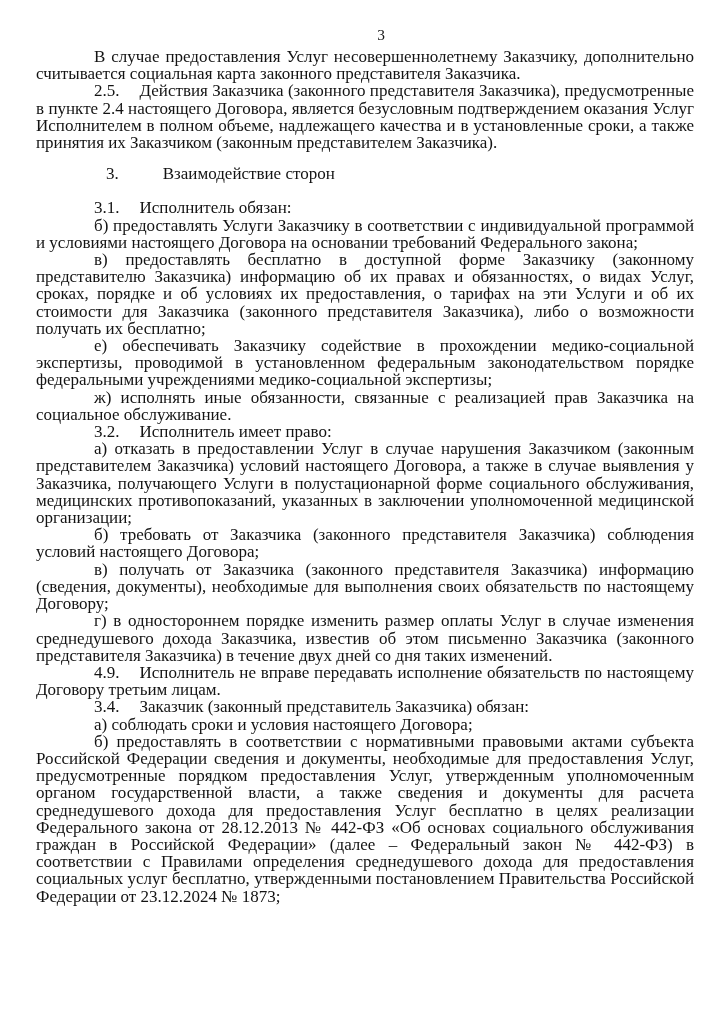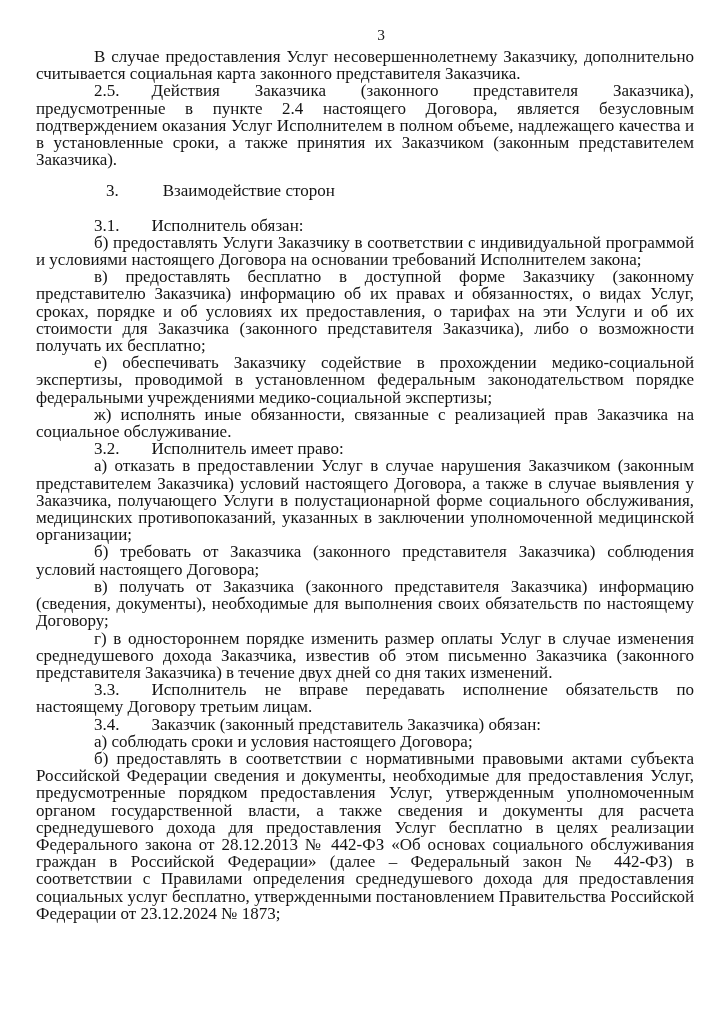--- a/index.html
+++ b/index.html
@@ -29,48 +29,48 @@
     line-height: 17.2px;
   }
   .block {
     text-align: justify;
     text-indent: 58px;
   }
   .block .num {
     display: inline;
   }
   .block.paragraph .num {
-    margin-right: 32px;
+    margin-right: 20px;
   }
   .block.heading {
     text-align: left;
     text-indent: 0;
     margin: 14px 0 17px 70px;
   }
   .block.heading .num {
     margin-right: 44px;
   }
 </style>
 </head>
 <body>
 
 <div class="page">
   <div class="page-number">3</div>
   <div class="doc-body">
       <div class="block paragraph">В случае предоставления Услуг несовершеннолетнему Заказчику, дополнительно считывается социальная карта законного представителя Заказчика.</div>
       <div class="block paragraph"><span class="num">2.5.</span><span class="txt">Действия Заказчика (законного представителя Заказчика), предусмотренные в пункте 2.4 настоящего Договора, является безусловным подтверждением оказания Услуг Исполнителем в полном объеме, надлежащего качества и в установленные сроки, а также принятия их Заказчиком (законным представителем Заказчика).</span></div>
       <div class="block heading"><span class="num">3.</span><span class="txt">Взаимодействие сторон</span></div>
       <div class="block paragraph"><span class="num">3.1.</span><span class="txt">Исполнитель обязан:</span></div>
-      <div class="block paragraph">б) предоставлять Услуги Заказчику в соответствии с индивидуальной программой и условиями настоящего Договора на основании требований Исполнителем закона;</div>
+      <div class="block paragraph">б) предоставлять Услуги Заказчику в соответствии с индивидуальной программой и условиями настоящего Договора на основании требований Федерального закона;</div>
       <div class="block paragraph">в) предоставлять бесплатно в доступной форме Заказчику (законному представителю Заказчика) информацию об их правах и обязанностях, о видах Услуг, сроках, порядке и об условиях их предоставления, о тарифах на эти Услуги и об их стоимости для Заказчика (законного представителя Заказчика), либо о возможности получать их бесплатно;</div>
       <div class="block paragraph">е) обеспечивать Заказчику содействие в прохождении медико-социальной экспертизы, проводимой в установленном федеральным законодательством порядке федеральными учреждениями медико-социальной экспертизы;</div>
       <div class="block paragraph">ж) исполнять иные обязанности, связанные с реализацией прав Заказчика на социальное обслуживание.</div>
       <div class="block paragraph"><span class="num">3.2.</span><span class="txt">Исполнитель имеет право:</span></div>
       <div class="block paragraph">а) отказать в предоставлении Услуг в случае нарушения Заказчиком (законным представителем Заказчика) условий настоящего Договора, а также в случае выявления у Заказчика, получающего Услуги в полустационарной форме социального обслуживания, медицинских противопоказаний, указанных в заключении уполномоченной медицинской организации;</div>
       <div class="block paragraph">б) требовать от Заказчика (законного представителя Заказчика) соблюдения условий настоящего Договора;</div>
       <div class="block paragraph">в) получать от Заказчика (законного представителя Заказчика) информацию (сведения, документы), необходимые для выполнения своих обязательств по настоящему Договору;</div>
       <div class="block paragraph">г) в одностороннем порядке изменить размер оплаты Услуг в случае изменения среднедушевого дохода Заказчика, известив об этом письменно Заказчика (законного представителя Заказчика) в течение двух дней со дня таких изменений.</div>
-      <div class="block paragraph"><span class="num">3.3.</span><span class="txt">Исполнитель не вправе передавать исполнение обязательств по настоящему Договору третьим лицам.</span></div>
+      <div class="block paragraph"><span class="num">4.9.</span><span class="txt">Исполнитель не вправе передавать исполнение обязательств по настоящему Договору третьим лицам.</span></div>
       <div class="block paragraph"><span class="num">3.4.</span><span class="txt">Заказчик (законный представитель Заказчика) обязан:</span></div>
       <div class="block paragraph">а) соблюдать сроки и условия настоящего Договора;</div>
       <div class="block paragraph">б) предоставлять в соответствии с нормативными правовыми актами субъекта Российской Федерации сведения и документы, необходимые для предоставления Услуг, предусмотренные порядком предоставления Услуг, утвержденным уполномоченным органом государственной власти, а также сведения и документы для расчета среднедушевого дохода для предоставления Услуг бесплатно в целях реализации Федерального закона от 28.12.2013 № 442-ФЗ «Об основах социального обслуживания граждан в Российской Федерации» (далее – Федеральный закон № 442-ФЗ) в соответствии с Правилами определения среднедушевого дохода для предоставления социальных услуг бесплатно, утвержденными постановлением Правительства Российской Федерации от 23.12.2024 № 1873;</div>
     </div>
 </div>
 
 </body></html>

